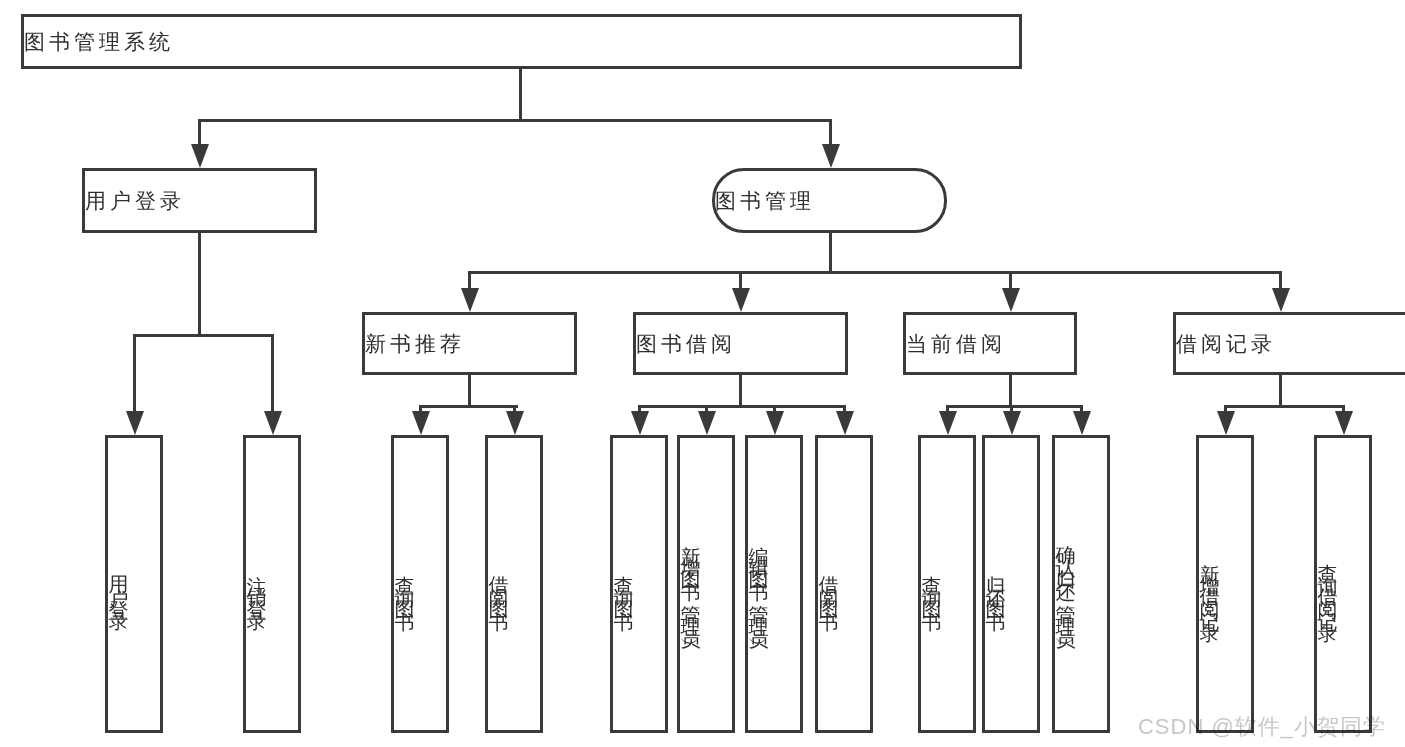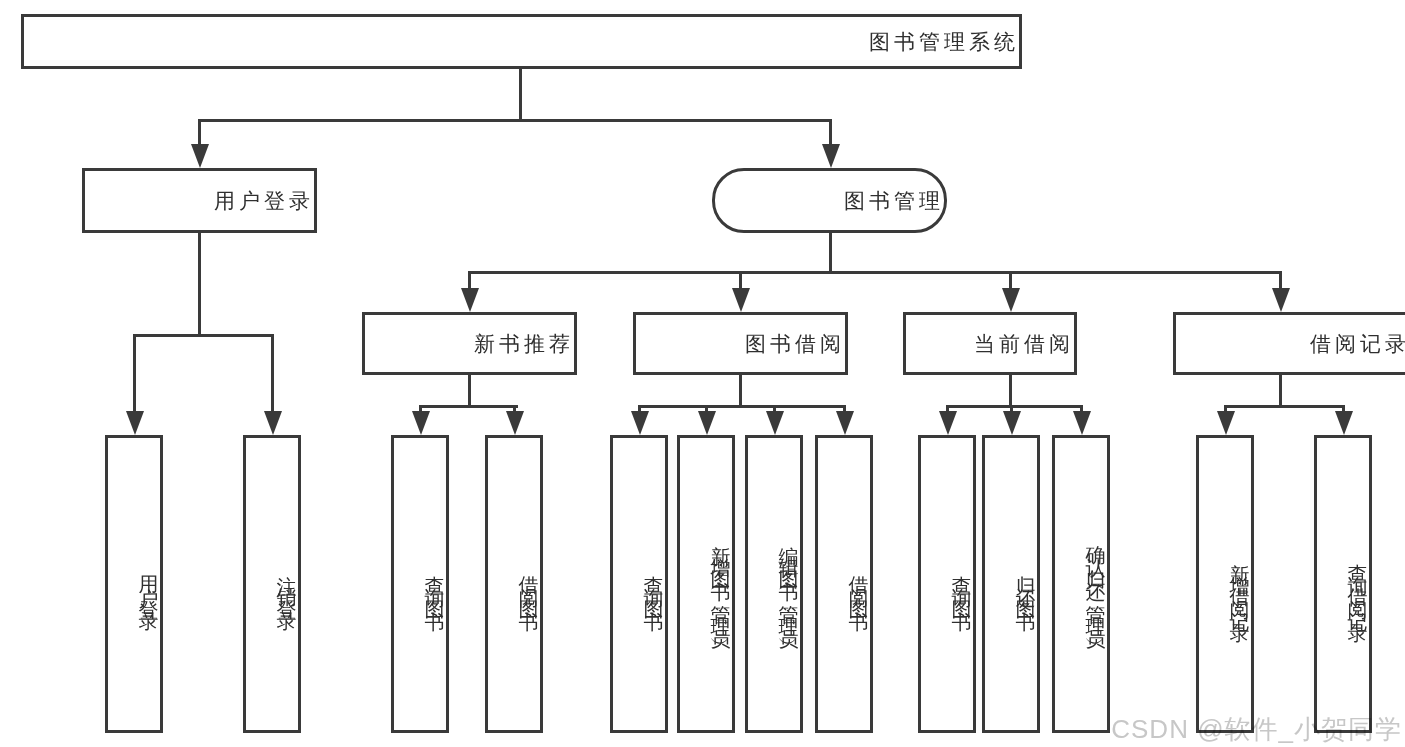--- a/index.html
+++ b/index.html
@@ -8,37 +8,37 @@
     --wm:#c7c7c7;
     --bg:#ffffff;
   }
   html,body{margin:0;padding:0;background:var(--bg);}
   .canvas{
     position:relative;width:1405px;height:747px;background:var(--bg);
     font-family:"Liberation Sans","DejaVu Sans",sans-serif;overflow:hidden;
   }
   .box{
     position:absolute;box-sizing:border-box;border:3px solid var(--line);
-    background:#fff;display:flex;align-items:center;justify-content:flex-end;z-index:2;font-family:Liberation Serif, serif;
+    background:#fff;display:flex;align-items:center;justify-content:flex-start;z-index:2;font-family:Liberation Serif, serif;
   }
   .hlabel{
     font-size:21px;letter-spacing:4px;color:var(--text);white-space:nowrap;
   }
   .vlabel{
     writing-mode:vertical-rl;text-orientation:mixed;font-size:20px;
     letter-spacing:12px;color:var(--text);line-height:1.1;
   }
   .line{position:absolute;background:var(--line);z-index:1;}
   .arrowhead{
     position:absolute;width:0;height:0;z-index:1;
     border-left:9px solid transparent;border-right:9px solid transparent;
     border-top:24px solid var(--line);
   }
   .watermark{
-    position:absolute;right:3px;top:712px;font-size:26px;color:var(--wm);
+    position:absolute;right:19px;top:712px;font-size:22px;color:var(--wm);
     letter-spacing:1px;z-index:3;mix-blend-mode:multiply;white-space:nowrap;text-align:right;
   }
 </style>
 </head>
 <body>
 
 <div class="canvas">
 
   <div id="connectors">
       <div class="line" style="left: 519px; top: 69px; width: 3px; height: 52px;"></div>

